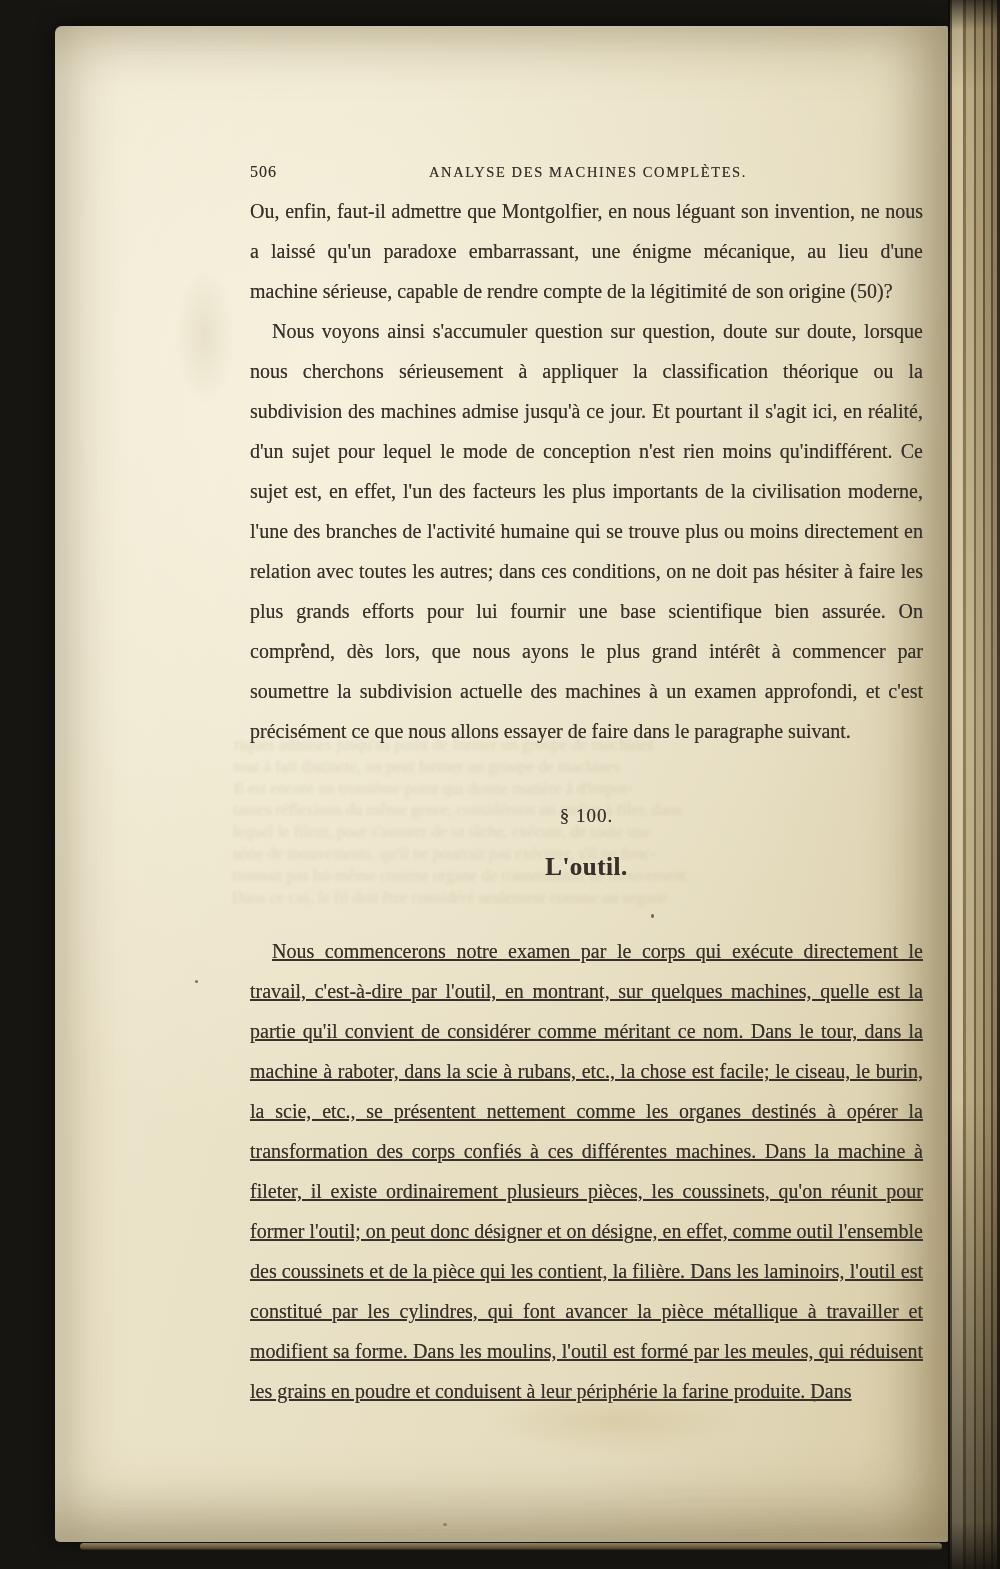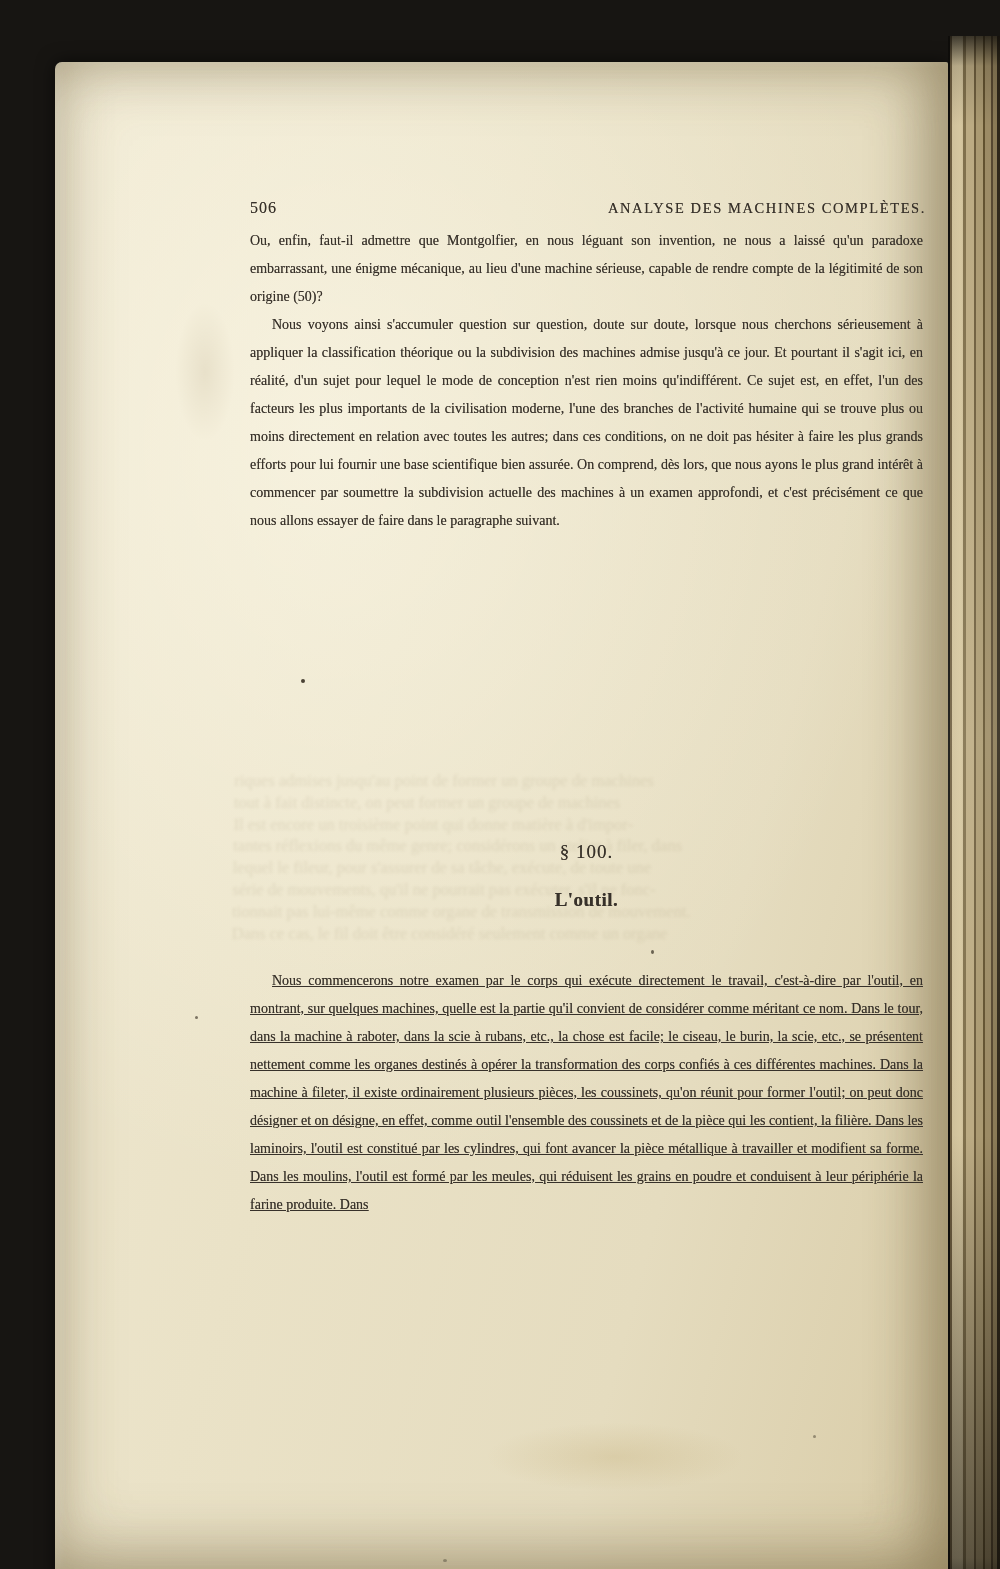--- a/index.html
+++ b/index.html
@@ -1,21 +1,21 @@
 <!DOCTYPE html>
 <html><head>
 <meta charset="utf-8">
 <style>
   html,body{margin:0;padding:0;}
   body{
     width:1000px;height:1569px;position:relative;overflow:hidden;
     background:#171512;
     font-family:"Liberation Serif","DejaVu Serif",serif;
   }
-  .scan{position:absolute;inset:0;margin-top:36px;}
+  .scan{position:absolute;inset:0;}
   
   .paper{
     position:absolute;left:55px;top:26px;width:893px;height:1516px;
     background:
       radial-gradient(ellipse 120% 90% at 30% 25%, rgba(255,252,238,0.55) 0%, rgba(255,252,238,0) 55%),
       linear-gradient(105deg,#f0e9d2 0%,#eae2c7 38%,#e5dcbf 70%,#d8cba6 100%);
     border-radius:7px 2px 2px 5px;
     box-shadow:
       inset 0 0 70px rgba(110,92,55,0.28),
       inset -28px 0 55px rgba(95,78,42,0.30),
@@ -55,36 +55,36 @@
   }
   
   .ink{color:#37312a;text-shadow:0 0 0.6px rgba(55,48,38,0.65);}
   .page-head{
     position:absolute;left:195px;top:134px;width:676px;height:24px;
   }
   .pagenum{
     position:absolute;left:0;top:3px;font-size:16px;letter-spacing:1px;
   }
   .running-head{
-    display:block;text-align:right;font-size:14.5px;letter-spacing:1.6px;
+    display:block;text-align:center;font-size:14.5px;letter-spacing:1.6px;
     padding-top:4px;
   }
   .bodycopy{
     position:absolute;left:195px;top:165px;width:673px;
-    font-size:14px;line-height:28px;text-align:justify;
+    font-size:20px;line-height:40px;text-align:justify;
   }
   .bodycopy p{margin:0;}
   .bodycopy p.indent{text-indent:22px;}
   .section-mark{
     position:absolute;left:195px;top:779px;width:673px;
     text-align:center;font-size:19px;letter-spacing:1px;
   }
   .section-title{
     position:absolute;left:195px;top:827px;width:673px;
-    text-align:center;font-size:19px;font-weight:bold;letter-spacing:0.5px;
+    text-align:center;font-size:25px;font-weight:bold;letter-spacing:0.5px;
   }
   .bodycopy.part3{top:905px;text-decoration:underline;}
   
   .bleed{
     position:absolute;left:178px;top:708px;width:700px;
     font-size:16.5px;line-height:21.8px;text-align:justify;
     color:#8a7c5a;opacity:0.17;filter:blur(1.6px);
     transform:skewX(-1deg);
   }
   .bleed div{white-space:nowrap;overflow:hidden;}

